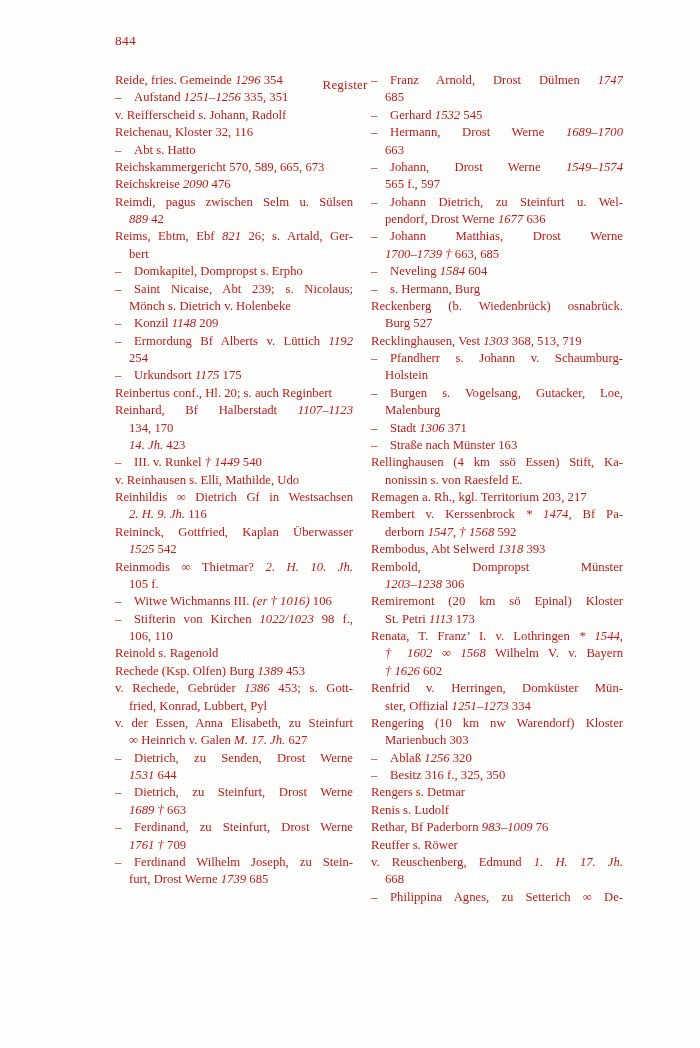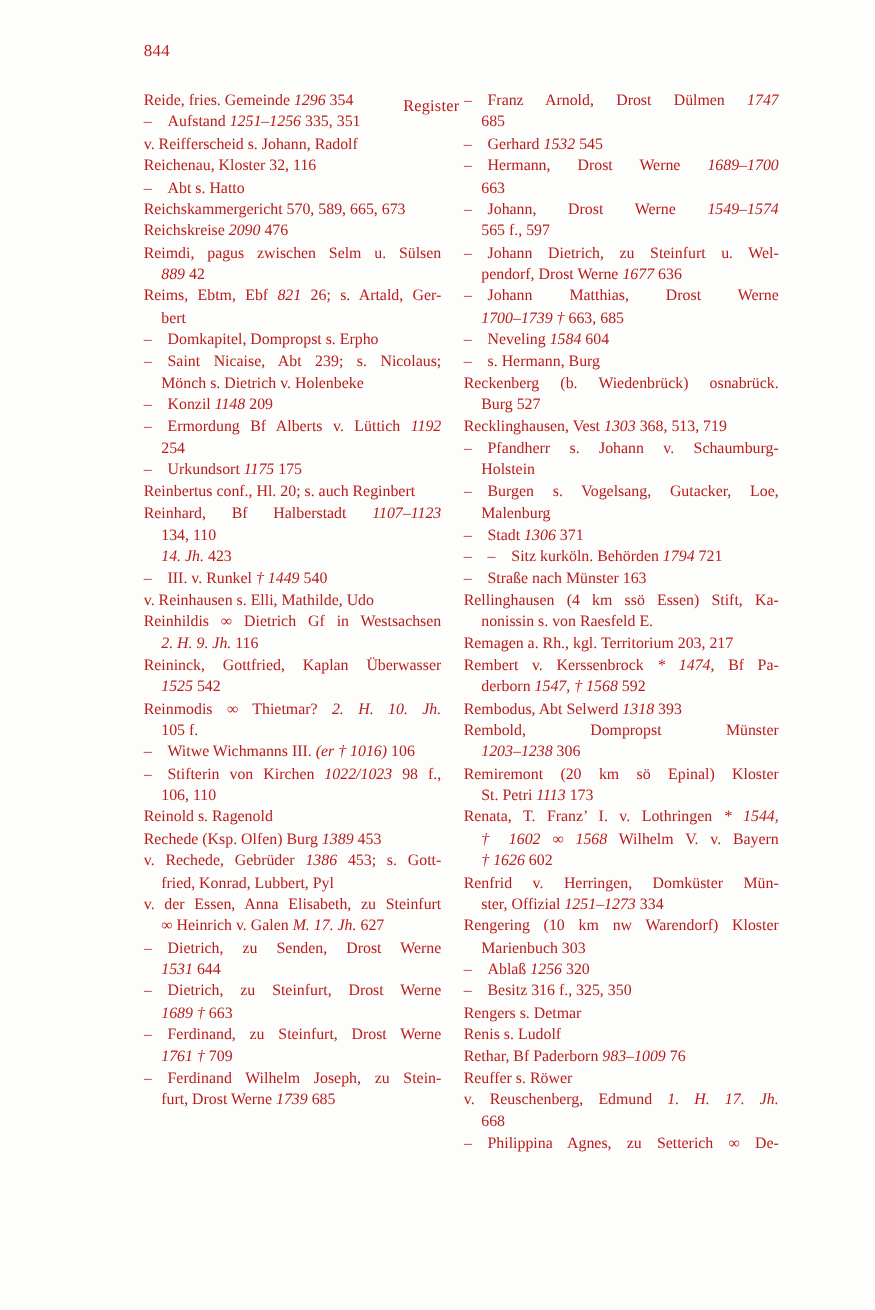--- a/index.html
+++ b/index.html
@@ -58,21 +58,21 @@
         <div class="line cont">bert</div>
         <div class="line">– Domkapitel, Dompropst s. Erpho</div>
         <div class="line just">– Saint Nicaise, Abt 239; s. Nicolaus;</div>
         <div class="line cont">Mönch s. Dietrich v. Holenbeke</div>
         <div class="line">– Konzil <i>1148</i> 209</div>
         <div class="line just">– Ermordung Bf Alberts v. Lüttich <i>1192</i></div>
         <div class="line cont">254</div>
         <div class="line">– Urkundsort <i>1175</i> 175</div>
         <div class="line">Reinbertus conf., Hl. 20; s. auch Reginbert</div>
         <div class="line just">Reinhard, Bf Halberstadt <i>1107–1123</i></div>
-        <div class="line cont">134, 110</div>
+        <div class="line cont">134, 170</div>
         <div class="line cont"><i>14. Jh.</i> 423</div>
         <div class="line">– III. v. Runkel <i>† 1449</i> 540</div>
         <div class="line">v. Reinhausen s. Elli, Mathilde, Udo</div>
         <div class="line just">Reinhildis ∞ Dietrich Gf in Westsachsen</div>
         <div class="line cont"><i>2. H. 9. Jh.</i> 116</div>
         <div class="line just">Reininck, Gottfried, Kaplan Überwasser</div>
         <div class="line cont"><i>1525</i> 542</div>
         <div class="line just">Reinmodis ∞ Thietmar? <i>2. H. 10. Jh.</i></div>
         <div class="line cont">105 f.</div>
         <div class="line">– Witwe Wichmanns III. <i>(er † 1016)</i> 106</div>
@@ -108,21 +108,20 @@
         <div class="line">– Neveling <i>1584</i> 604</div>
         <div class="line">– s. Hermann, Burg</div>
         <div class="line just">Reckenberg (b. Wiedenbrück) osnabrück.</div>
         <div class="line cont">Burg 527</div>
         <div class="line">Recklinghausen, Vest <i>1303</i> 368, 513, 719</div>
         <div class="line just">– Pfandherr s. Johann v. Schaumburg-</div>
         <div class="line cont">Holstein</div>
         <div class="line just">– Burgen s. Vogelsang, Gutacker, Loe,</div>
         <div class="line cont">Malenburg</div>
         <div class="line">– Stadt <i>1306</i> 371</div>
-        <div class="line">– – Sitz kurköln. Behörden <i>1794</i> 721</div>
         <div class="line">– Straße nach Münster 163</div>
         <div class="line just">Rellinghausen (4 km ssö Essen) Stift, Ka-</div>
         <div class="line cont">nonissin s. von Raesfeld E.</div>
         <div class="line">Remagen a. Rh., kgl. Territorium 203, 217</div>
         <div class="line just">Rembert v. Kerssenbrock <i>* 1474</i>, Bf Pa-</div>
         <div class="line cont">derborn <i>1547, † 1568</i> 592</div>
         <div class="line">Rembodus, Abt Selwerd <i>1318</i> 393</div>
         <div class="line just">Rembold, Dompropst Münster</div>
         <div class="line cont"><i>1203–1238</i> 306</div>
         <div class="line just">Remiremont (20 km sö Epinal) Kloster</div>

